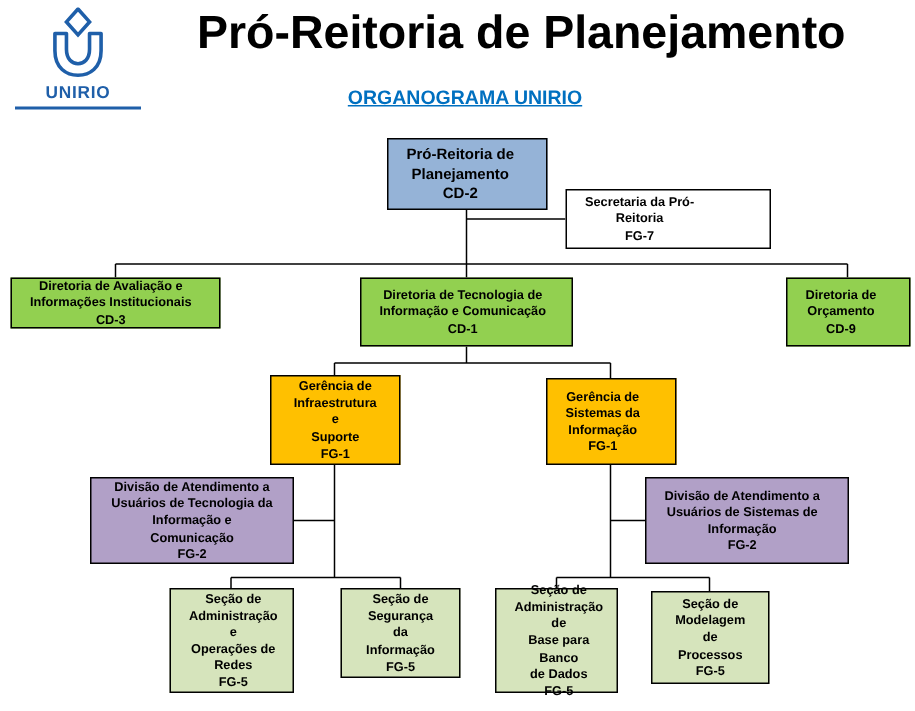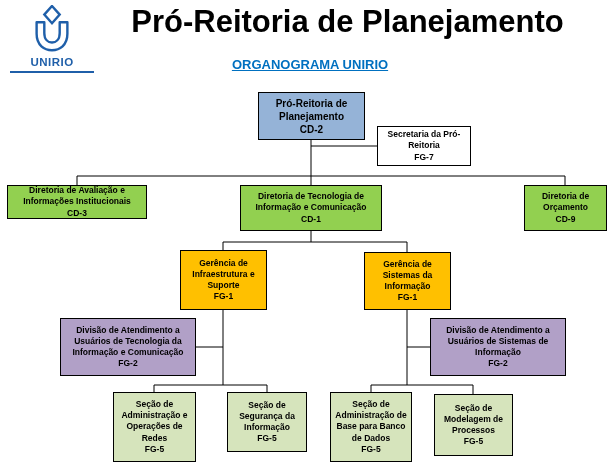--- a/index.html
+++ b/index.html
@@ -17,27 +17,27 @@
   .subtitle { position:absolute; left:205px; top:57px; width:210px; text-align:center;
               font-size:13px; font-weight:bold; color:var(--accent-blue,#0070C0);
               text-decoration:underline; z-index:2; }
 
   
   .connectors { position:absolute; left:0; top:0; width:610px; height:474px; z-index:0; pointer-events:none; }
   .connectors path { stroke:var(--line-black,#000); stroke-width:1; fill:none; }
 
   
   .node { position:absolute; z-index:1; border:1px solid #000; background:#fff;
-          display:flex; align-items:center; justify-content:center;
+          display:flex; align-items:center; justify-content:flex-start;
           text-align:center; font-weight:bold; font-size:8.5px; line-height:1.3;
-          color:#000; padding:2px; }
+          color:#000; padding:12px; }
   .node .lbl { white-space:pre-line; }
 
   #n-pro       { left:258px; top:92px;  width:107px; height:48px; background:var(--node-blue,#95B3D7); font-size:10px; }
-  #n-secretaria{ left:377px; top:126px; width:94px; height:40px; background:#ffffff; }
+  #n-secretaria{ left:377px; top:126px; width:137px; height:40px; background:#ffffff; }
   #n-dir-av    { left:7px;   top:185px; width:140px; height:34px; background:var(--node-green,#92D050); }
   #n-dir-tec   { left:240px; top:185px; width:142px; height:46px; background:var(--node-green,#92D050); }
   #n-dir-orc   { left:524px; top:185px; width:83px;  height:46px; background:var(--node-green,#92D050); }
   #n-ger-infra { left:180px; top:250px; width:87px;  height:60px; background:var(--node-orange,#FFC000); }
   #n-ger-sis   { left:364px; top:252px; width:87px;  height:58px; background:var(--node-orange,#FFC000); }
   #n-div-tic   { left:60px;  top:318px; width:136px; height:58px; background:var(--node-purple,#B1A0C7); }
   #n-div-si    { left:430px; top:318px; width:136px; height:58px; background:var(--node-purple,#B1A0C7); }
   #n-sec-redes { left:113px; top:392px; width:83px;  height:70px; background:var(--node-pale,#D6E4BC); }
   #n-sec-seg   { left:227px; top:392px; width:80px;  height:60px; background:var(--node-pale,#D6E4BC); }
   #n-sec-banco { left:330px; top:392px; width:82px;  height:70px; background:var(--node-pale,#D6E4BC); }

